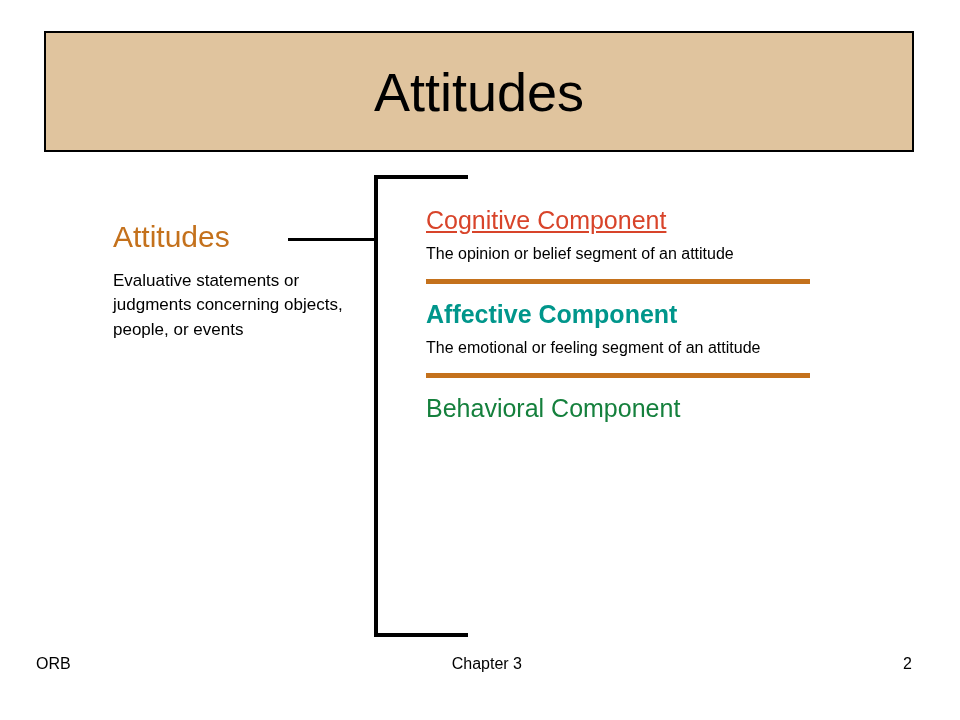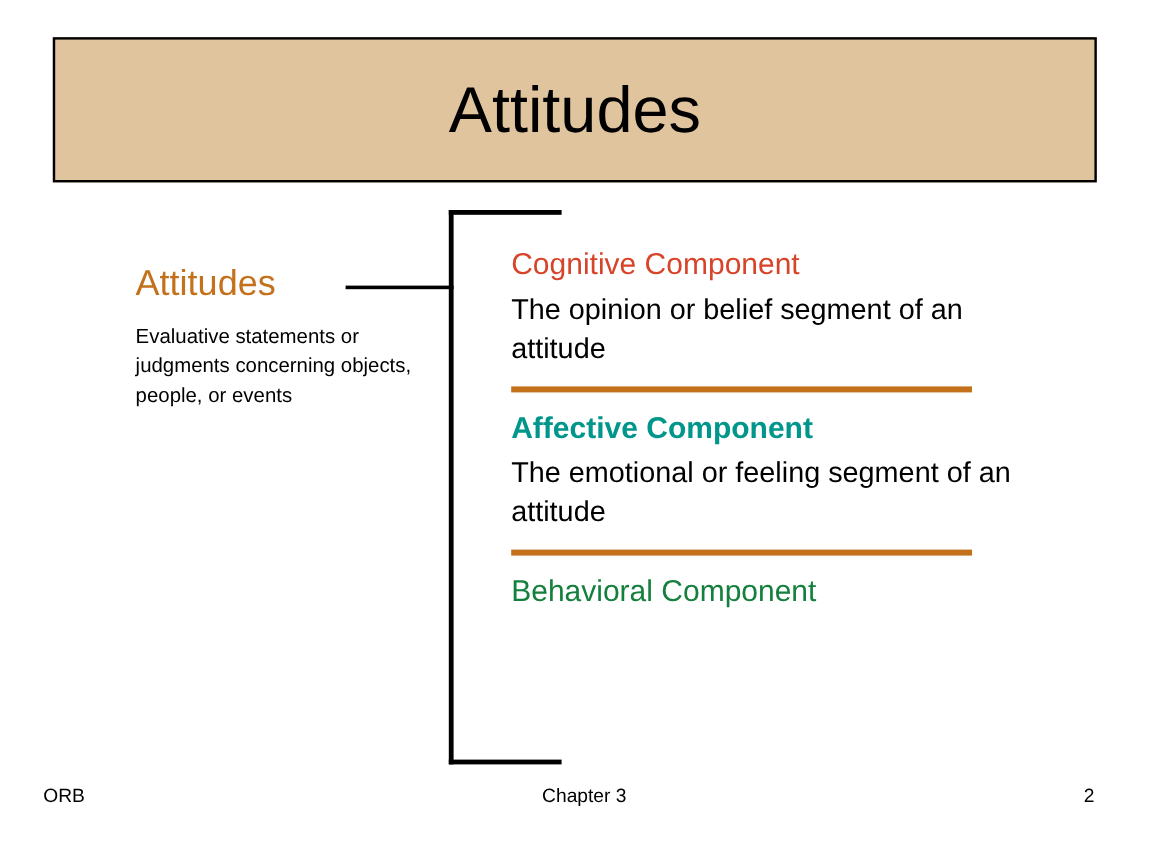--- a/index.html
+++ b/index.html
@@ -74,21 +74,21 @@
     top: 206px;
     width: 440px;
   }
   .component-heading {
     font-size: 25px;
     line-height: 1.15;
     margin: 0 0 8px 0;
     white-space: nowrap;
   }
   .component-body {
-    font-size: 24px;
+    font-size: 16px;
     line-height: 1.33;
     color: #000000;
     margin: 0;
   }
   .divider {
     height: 5px;
     background: #c4711c;
     width: 384px;
     margin: 15px 0 16px 0;
   }
@@ -122,21 +122,21 @@
 </div>
 
 <div class="rule" id="bracket-spine" style="background: rgb(0, 0, 0);"></div>
 <div class="rule" id="bracket-top" style="background: rgb(0, 0, 0);"></div>
 <div class="rule" id="bracket-bottom" style="background: rgb(0, 0, 0);"></div>
 <div class="rule" id="connector-line" style="background: rgb(0, 0, 0);"></div>
 
 <div id="right-col">
 
   <div>
-    <div class="component-heading" style="color: rgb(216, 68, 42);">Cognitive Component</div>
+    <div class="component-heading" style="color: rgb(216, 68, 42); text-decoration: underline;">Cognitive Component</div>
     <div class="component-body">The opinion or belief segment of an attitude</div>
   </div>
 
   <div class="divider" style="background: rgb(196, 113, 28);"></div>
 
   <div>
     <div class="component-heading" style="color: rgb(0, 150, 139); font-weight: bold;">Affective Component</div>
     <div class="component-body">The emotional or feeling segment of an attitude</div>
   </div>
 

